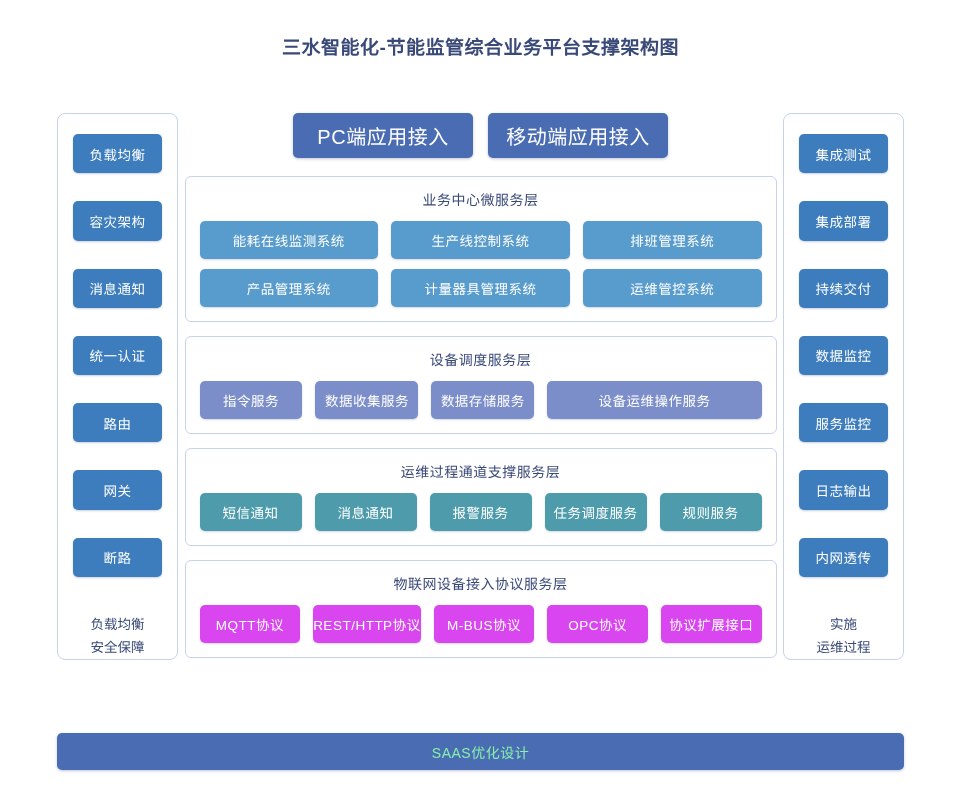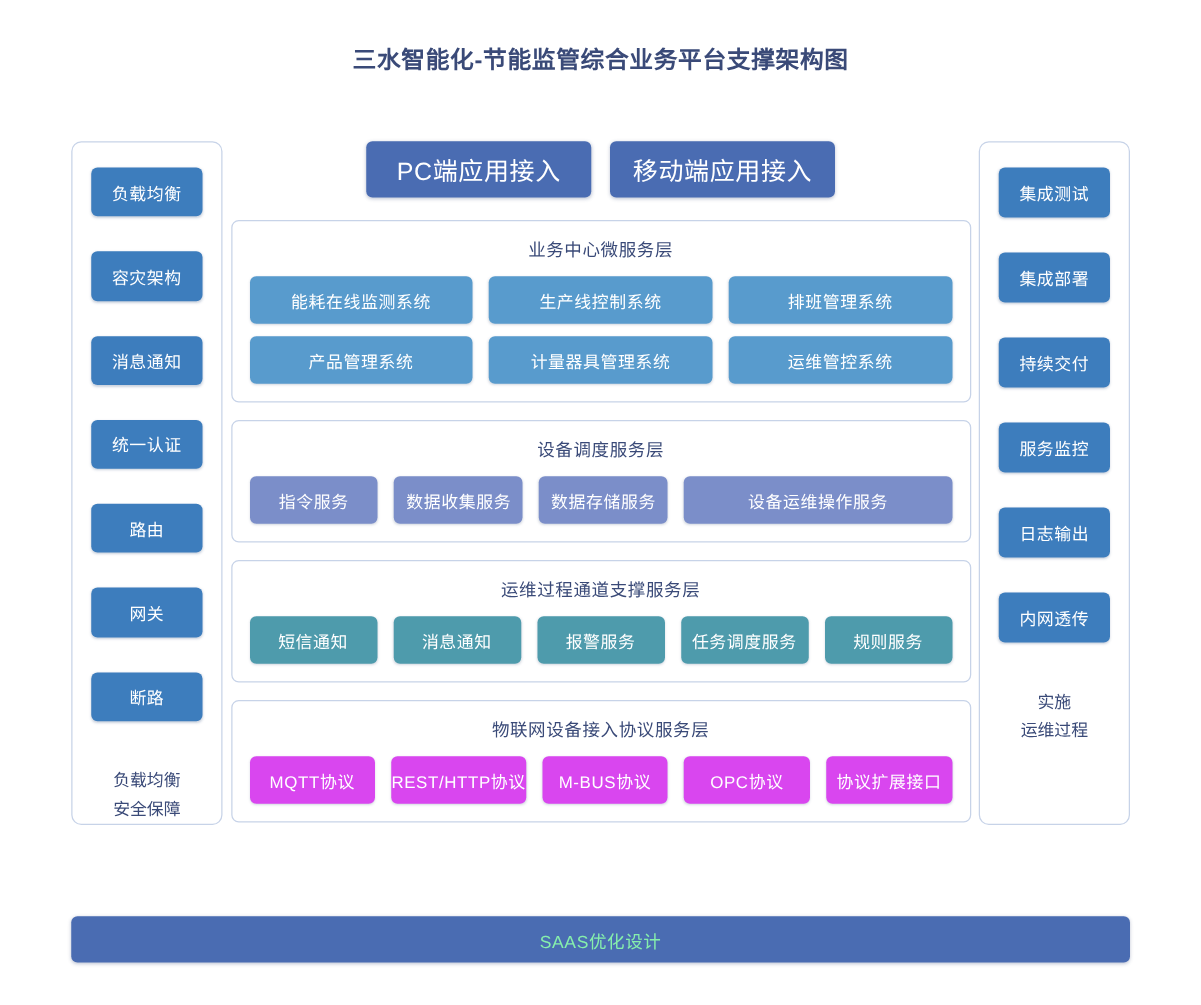--- a/index.html
+++ b/index.html
@@ -247,20 +247,21 @@
           <div class="chip">协议扩展接口</div>
         </div>
       </div>
 
     </div>
 
     <div class="side-col">
       <div class="side-chip">集成测试</div>
       <div class="side-chip">集成部署</div>
       <div class="side-chip">持续交付</div>
+      <div class="side-chip">数据监控</div>
       <div class="side-chip">服务监控</div>
       <div class="side-chip">日志输出</div>
       <div class="side-chip">内网透传</div>
       <div class="side-caption">
         <div>实施</div>
         <div>运维过程</div>
       </div>
     </div>
 
   </div>

